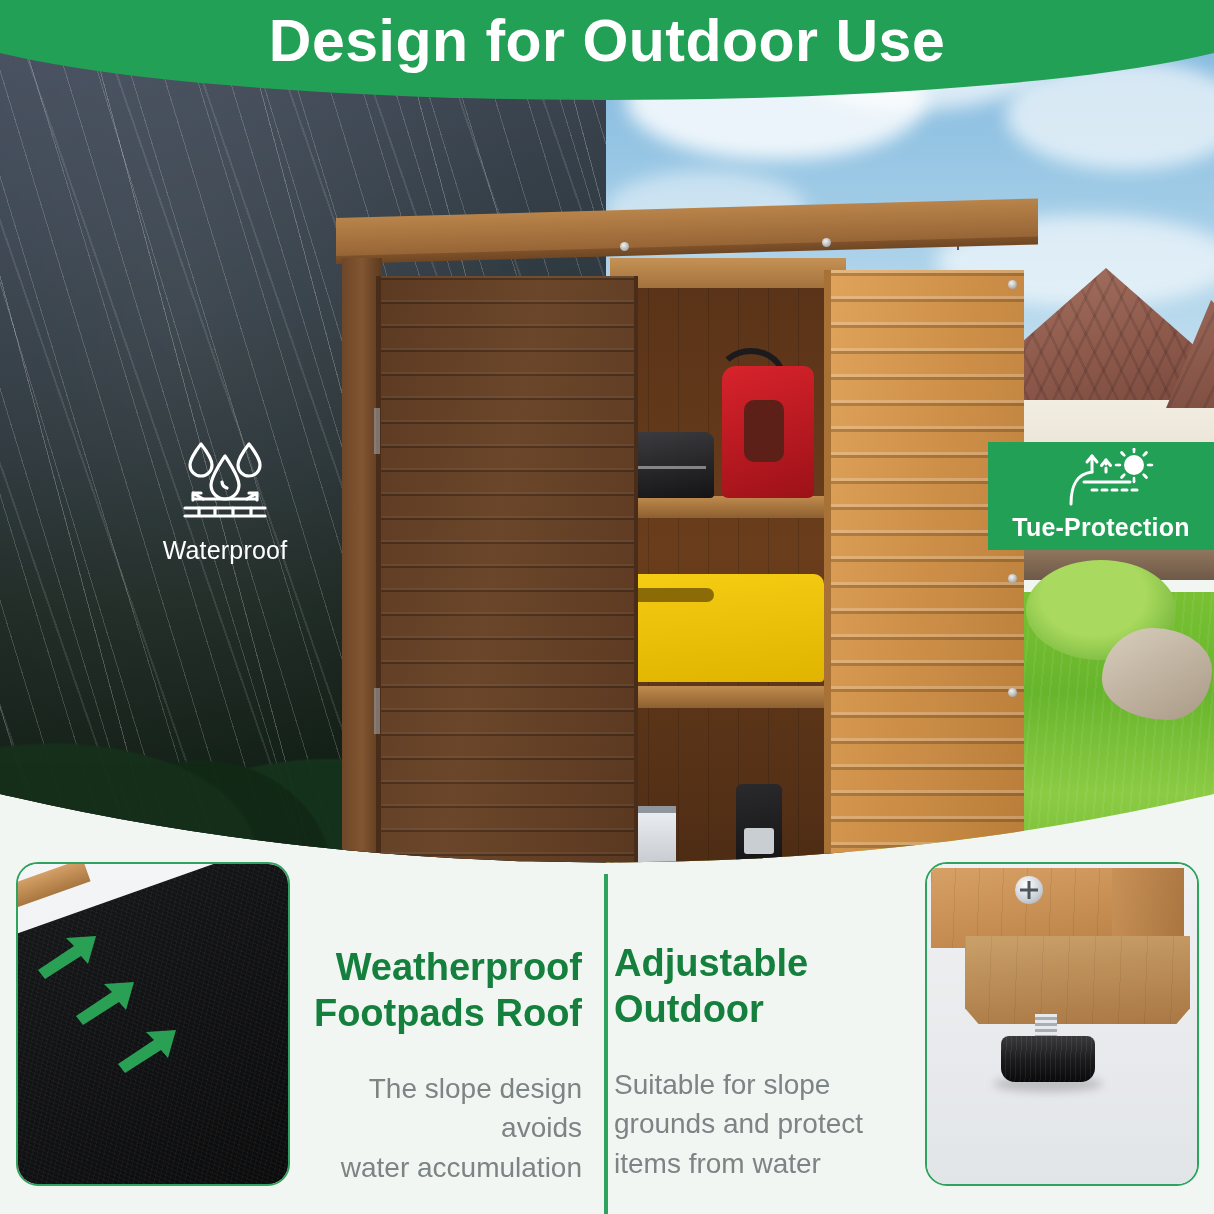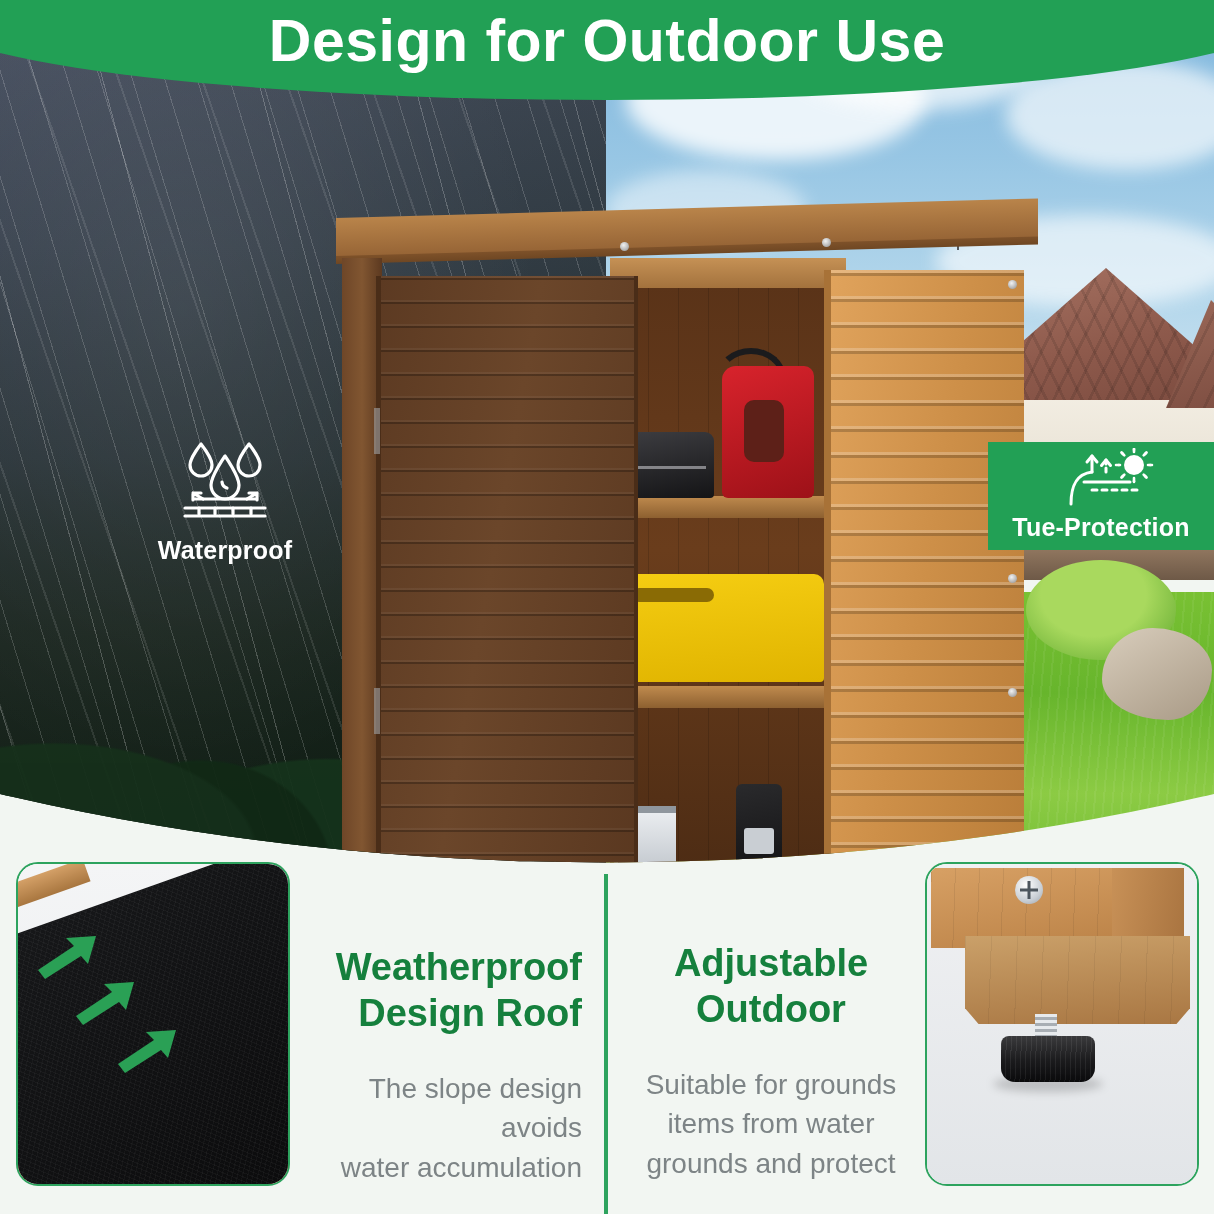--- a/index.html
+++ b/index.html
@@ -249,21 +249,21 @@
   .screw { position:absolute; width:9px; height:9px; border-radius:50%;
            background:radial-gradient(circle at 40% 35%, #f2f2f2, #8d8d8d); }
   .s1 { left:690px; top:62px; } .s2 { left:690px; top:356px; } .s3 { left:690px; top:470px; }
   .s4 { left:302px; top:24px; } .s5 { left:504px; top:20px; }
 
   
   .badge-waterproof {
     position:absolute; left:122px; top:436px; width:206px; text-align:center; color:#fff;
   }
   .badge-waterproof .wp-label {
-    font-size:25px; font-weight:bold; letter-spacing:.2px; margin-top:10px;
+    font-size:25px; font-weight:normal; letter-spacing:.2px; margin-top:10px;
   }
   .badge-sun {
     position:absolute; left:988px; top:442px; width:226px; height:108px;
     background:#22a055; color:#fff; text-align:center;
   }
   .badge-sun .sp-label {
     position:absolute; left:0; right:0; bottom:8px;
     font-size:25px; font-weight:bold; letter-spacing:.2px;
   }
   .badge-sun .sp-icon { position:absolute; left:50%; top:6px; transform:translateX(-50%); }
@@ -373,21 +373,21 @@
       repeating-linear-gradient(92deg, rgba(255,255,255,.07) 0 1px, rgba(0,0,0,0) 1px 5px),
       linear-gradient(180deg,#3a3a3c 0%,#1a1a1c 55%,#0c0c0e 100%);
   }
   .pad-shadow {
     position:absolute; left:66px; top:212px; width:110px; height:16px; border-radius:50%;
     background:rgba(0,0,0,.18); filter:blur(4px);
   }
 
   .feature-text { position:absolute; top:0; width:282px; }
   .ft-left  { left:300px; text-align:right; }
-  .ft-right { left:20px;  text-align:center; }
+  .ft-right { left:4px;  text-align:left; }
   .feature-heading {
     color:#15803d; font-size:38px; font-weight:bold; line-height:1.22;
     margin-top:82px;
   }
   .ft-right .feature-heading { margin-top:78px; }
   .feature-sub {
     color:#7d8486; font-size:28px; line-height:1.42; margin-top:32px;
   }
 </style>
 </head>
@@ -534,39 +534,39 @@
                 <path d="M2 40 L38 16 L30 8 L60 6 L52 34 L45 26 L9 49 Z" fill="#2aa055"></path>
               </svg>
             </span>
           </div>
         </div>
       </div>
 
       <div class="feature-text ft-left">
         <div class="feature-heading">
           <div>Weatherproof</div>
-          <div>Design Roof</div>
+          <div>Footpads Roof</div>
         </div>
         <div class="feature-sub">
           <div>The slope design avoids</div>
           <div>water accumulation</div>
         </div>
       </div>
     </div>
 
     <div class="feature feature-right">
       <div class="feature-text ft-right">
         <div class="feature-heading">
           <div>Adjustable</div>
           <div>Outdoor</div>
         </div>
         <div class="feature-sub">
-          <div>Suitable for grounds</div>
+          <div>Suitable for slope</div>
+          <div>grounds and protect</div>
           <div>items from water</div>
-          <div>grounds and protect</div>
         </div>
       </div>
 
       <div class="photo-card pc-right">
         <div class="pad-photo">
           <div class="pad-beam-top"></div>
           <div class="pad-beam-right"></div>
           <div class="pad-beam-mid"></div>
           <div class="pad-screw"></div>
           <div class="pad-thread"></div>

